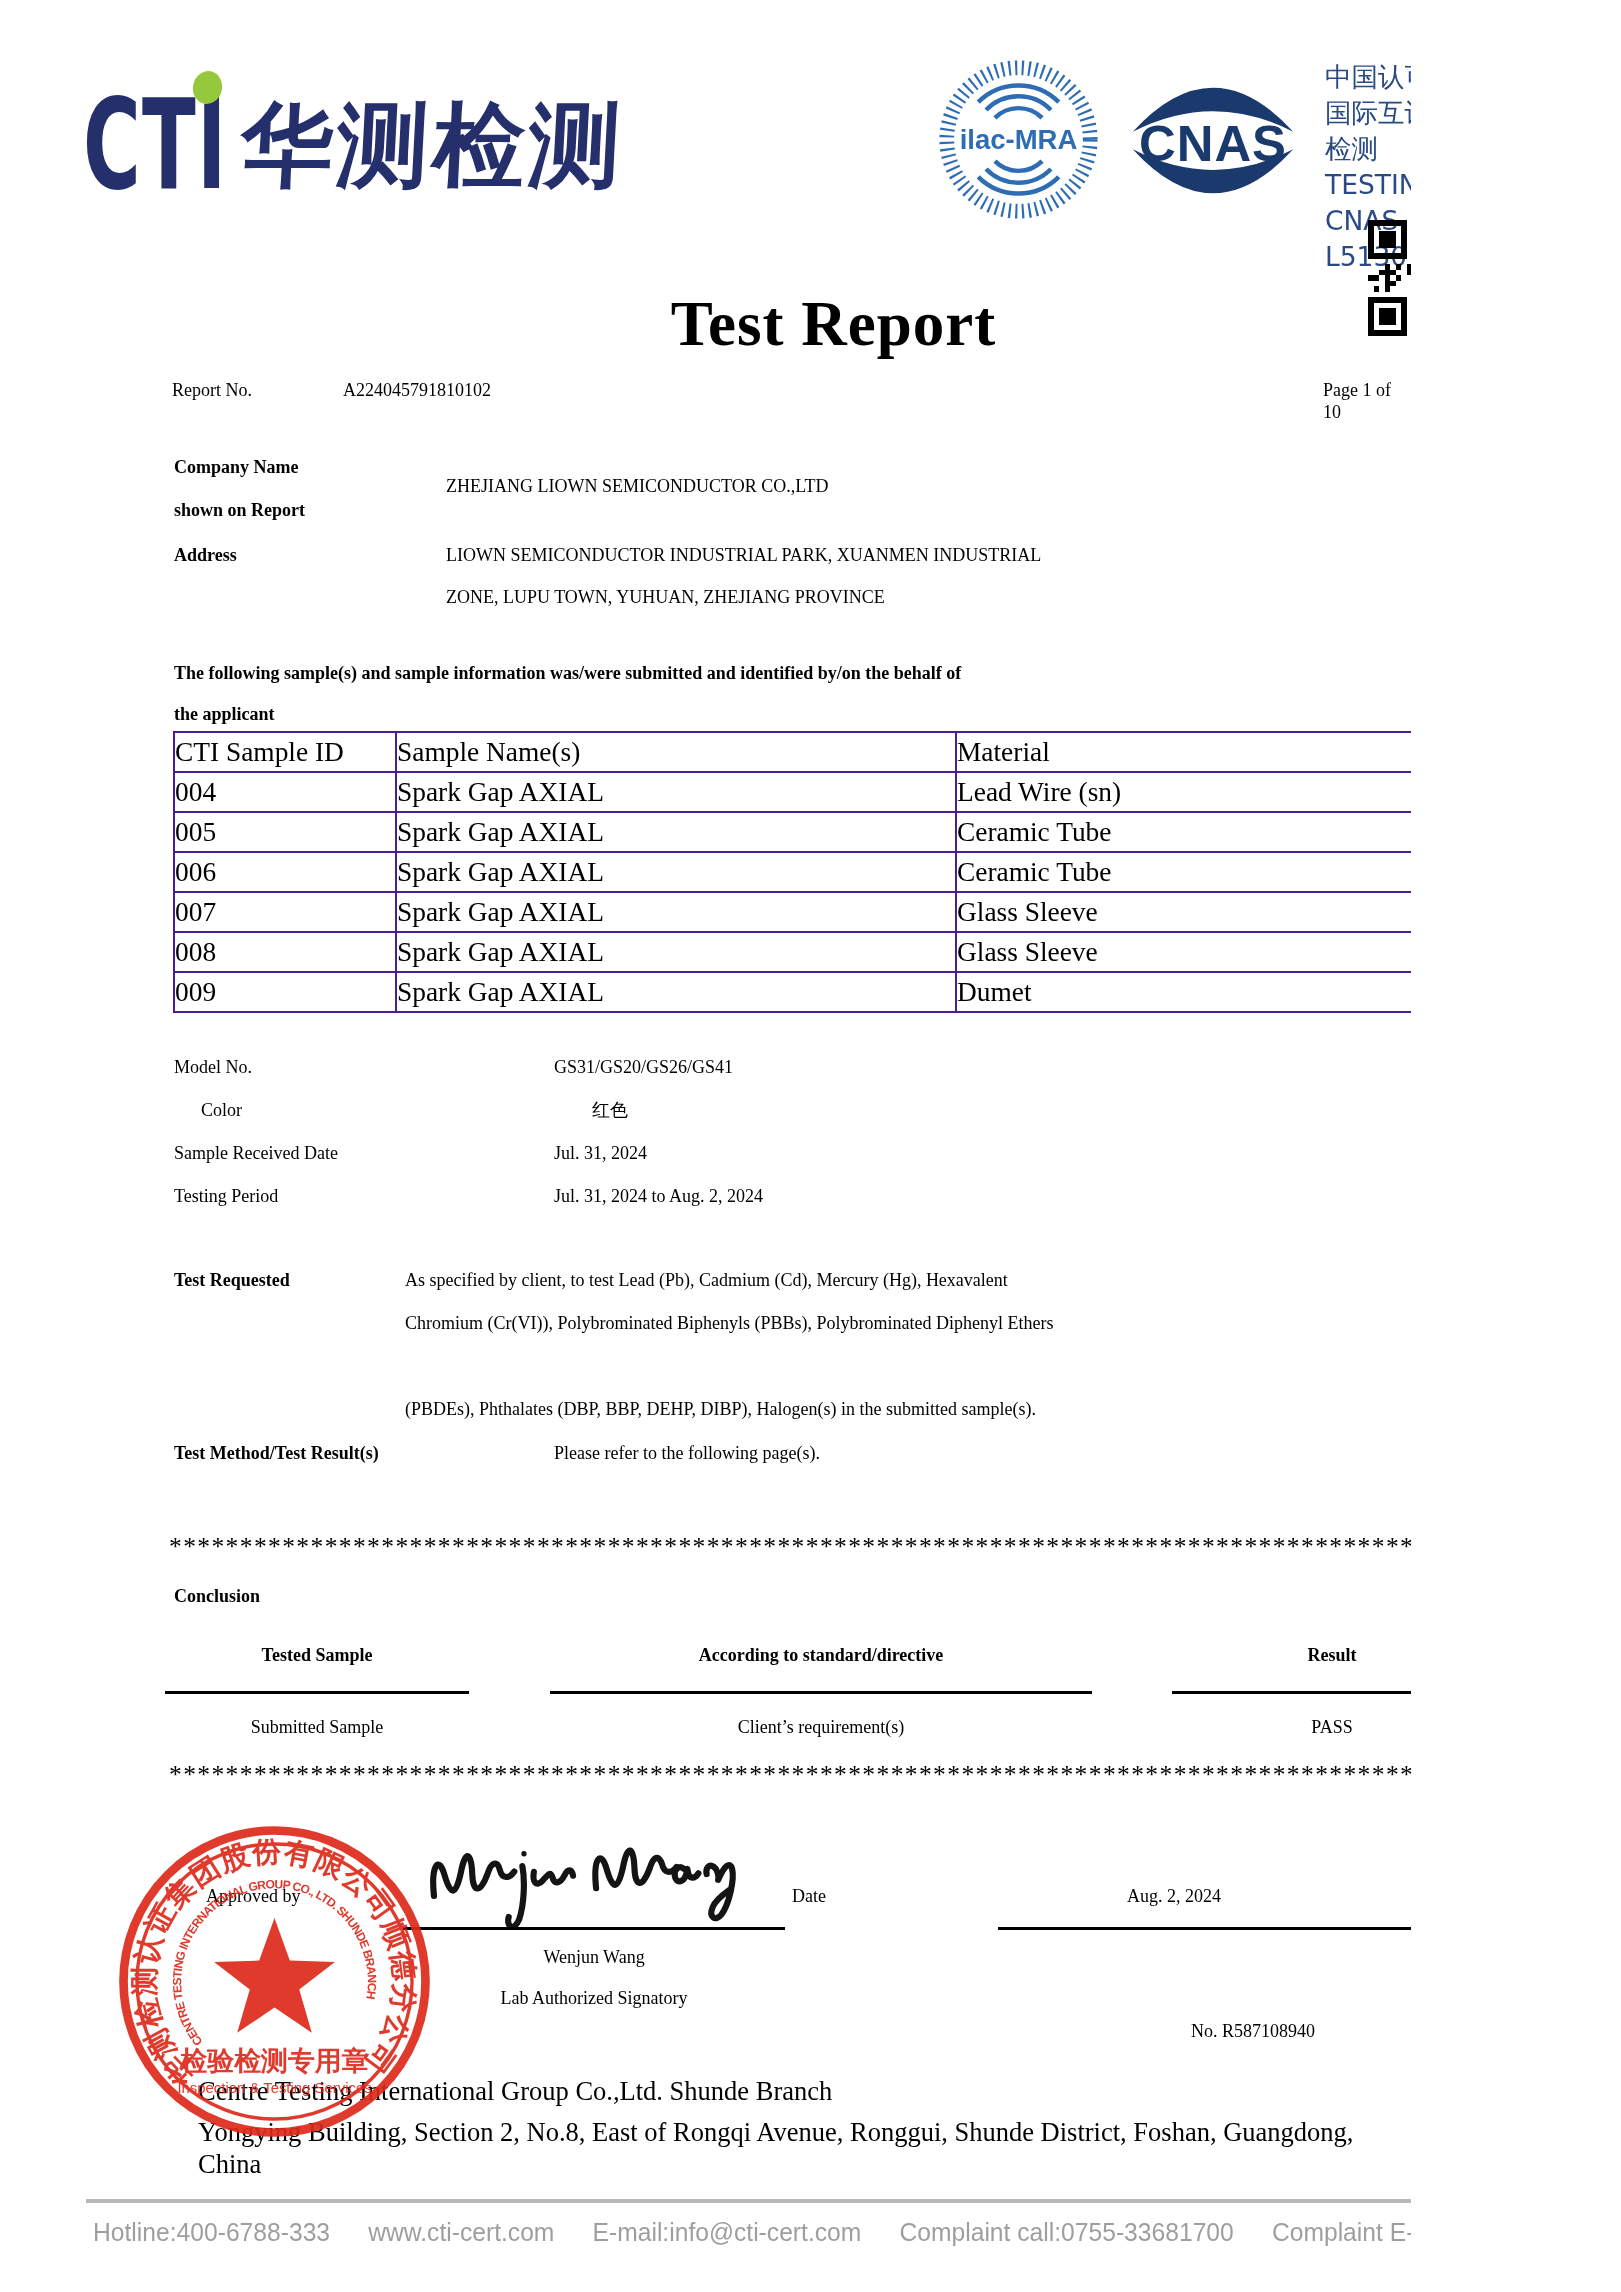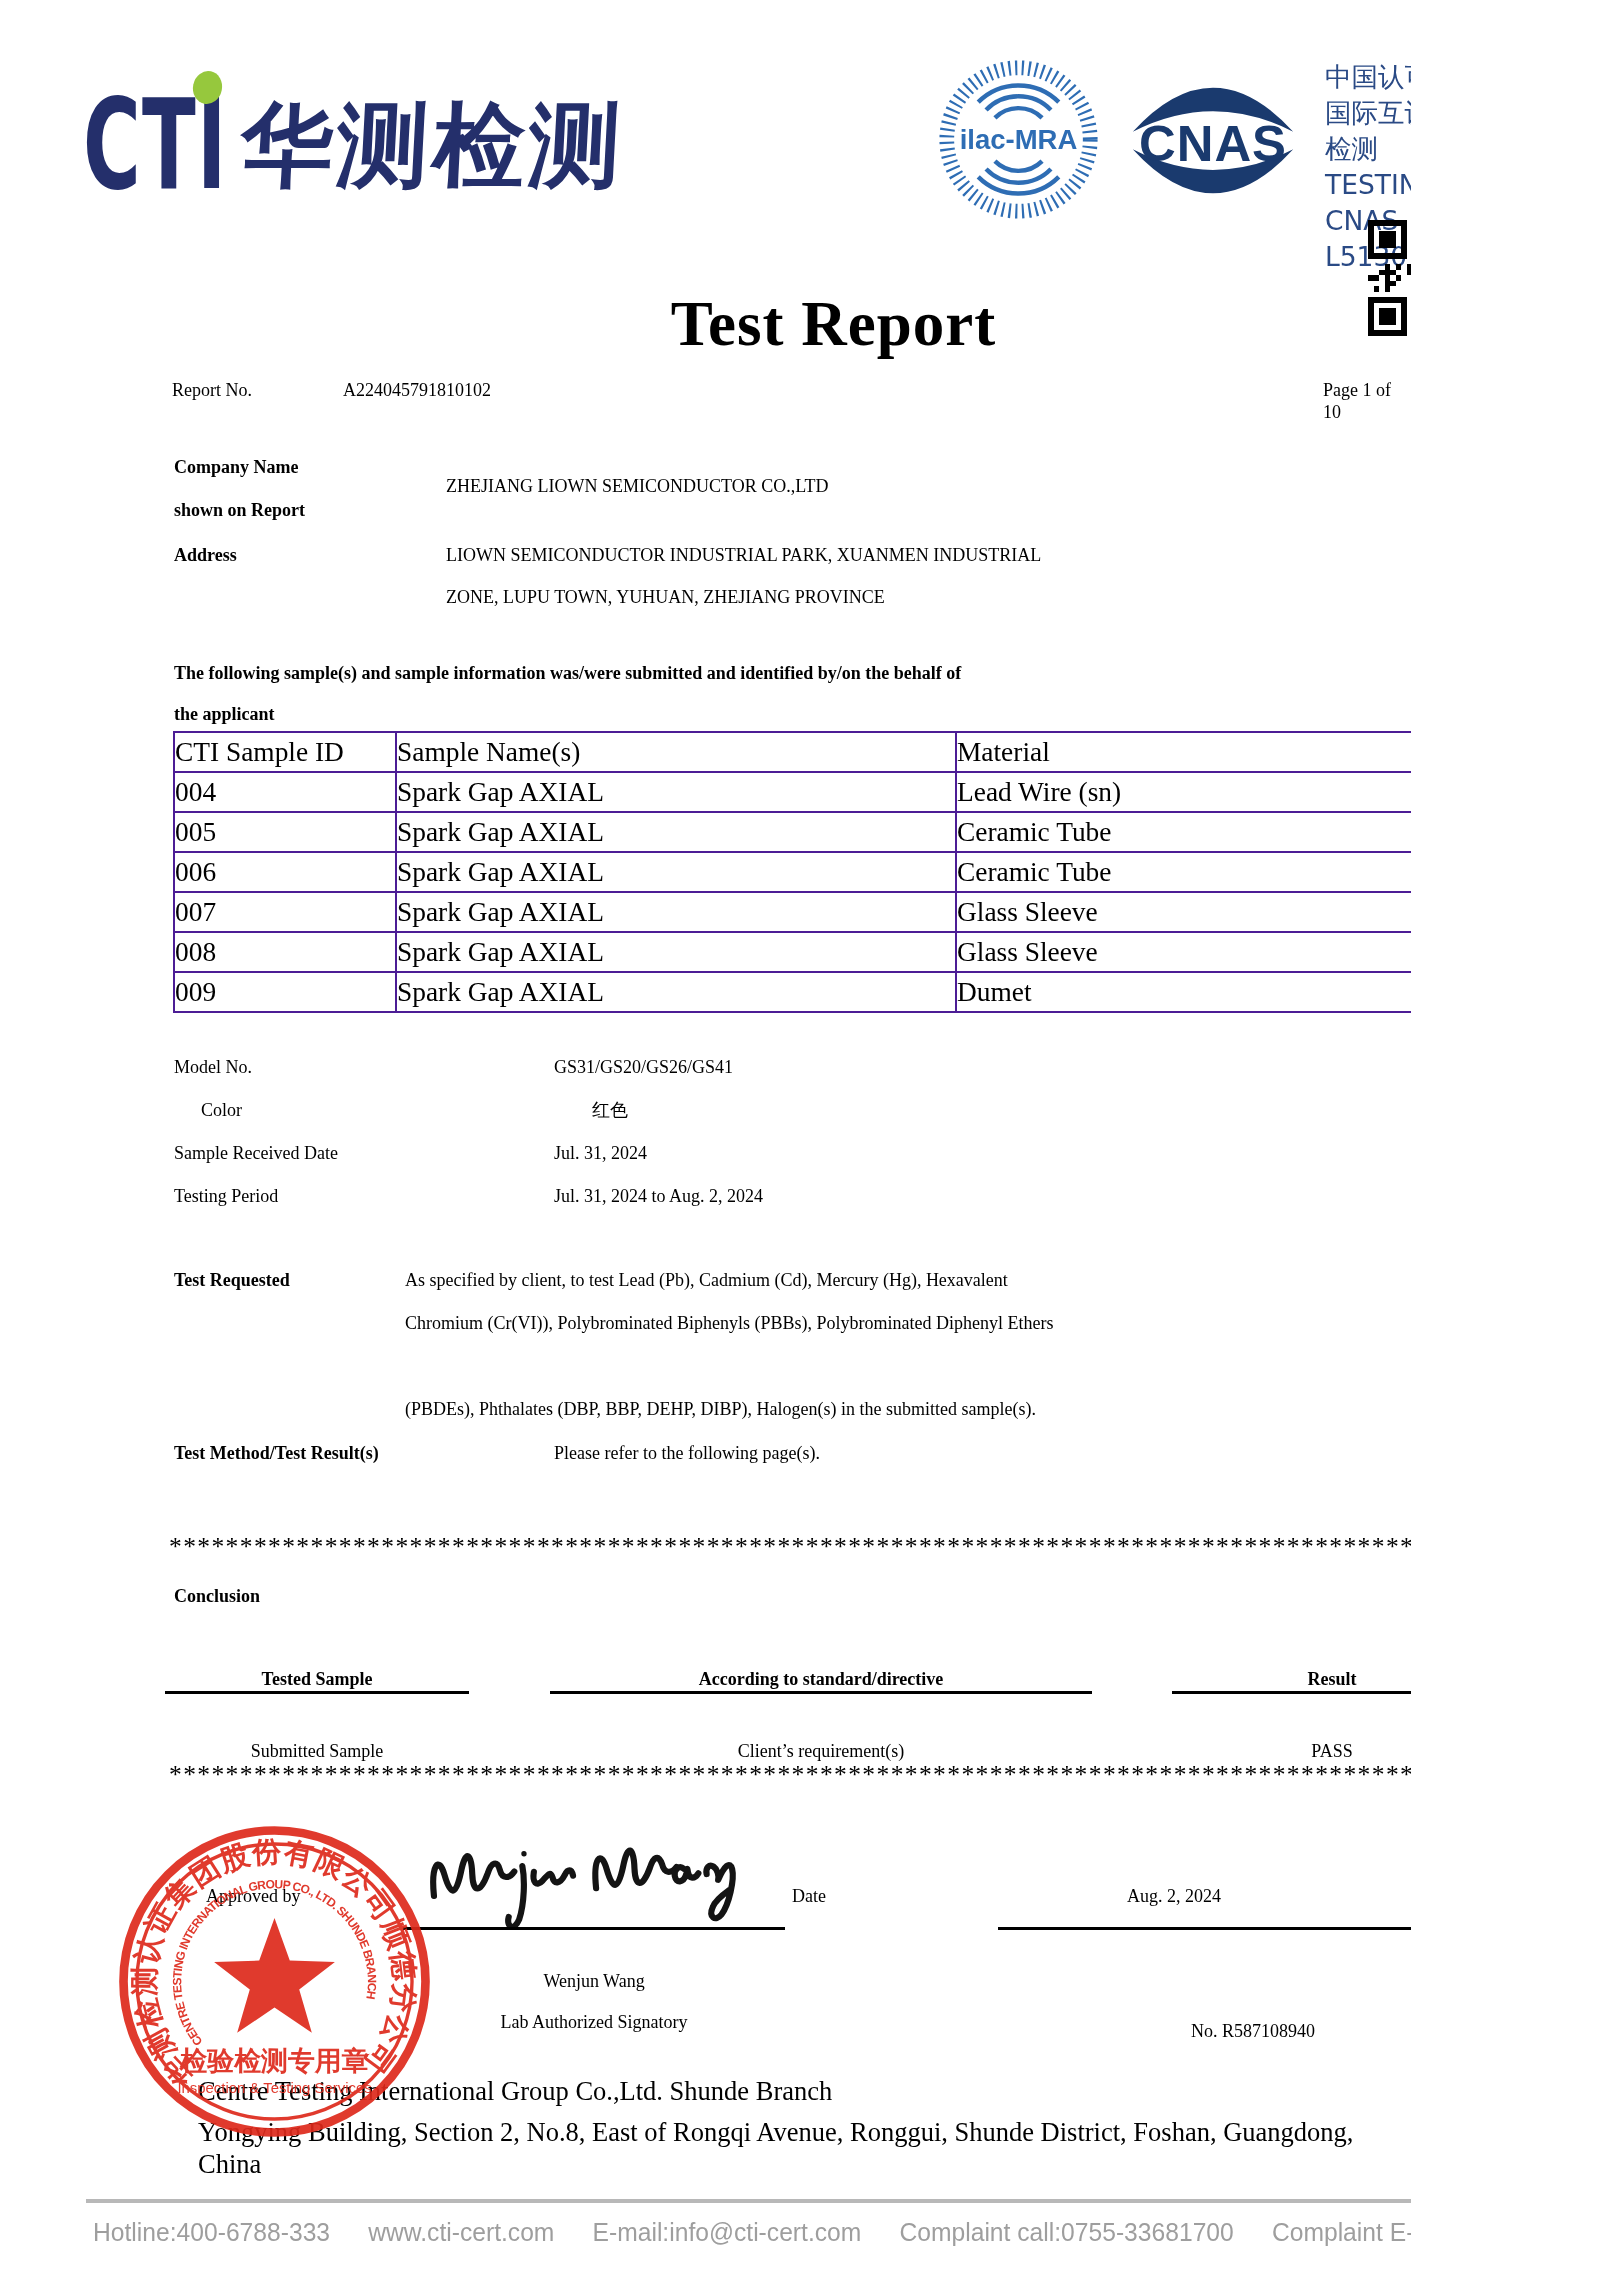--- a/index.html
+++ b/index.html
@@ -27,21 +27,21 @@
   .title{left:172px; top:288px; width:1323px; text-align:center;
     font-size:63px; font-weight:bold; letter-spacing:1px;}
   
   .stars{left:169px; top:0; width:1318px; font-size:25.5px; letter-spacing:1.4px;
     white-space:nowrap; overflow:hidden;}
   
   table.samples{left:173px; top:731px; width:1322px; border-collapse:collapse;
     table-layout:fixed; font-size:27.4px;}
   table.samples td{border:2px solid #4c1d95; text-align:left; height:38px; padding:0;}
   
-  .ccol{text-align:center;margin-top:24px;}
+  .ccol{text-align:center;}
   .hline{height:2.9px; background:#000;}
   
   .stamp{opacity:0.92; pointer-events:none;}
   
   .footline{left:86px; top:2199px; width:1470px; height:3.9px; background:#b8b8b8;}
   .footer{left:93px; top:2217px; display:flex; gap:41px; white-space:nowrap;
     font-family:"Liberation Sans","DejaVu Sans",sans-serif; font-size:26.5px;
     color:#9e9e9e; transform:scaleX(0.93); transform-origin:0 0;}
 </style>
 </head>

